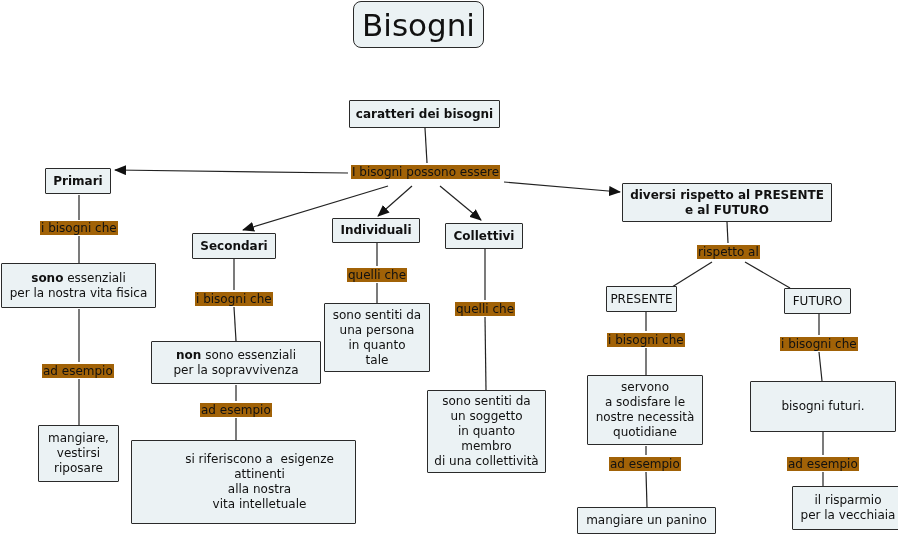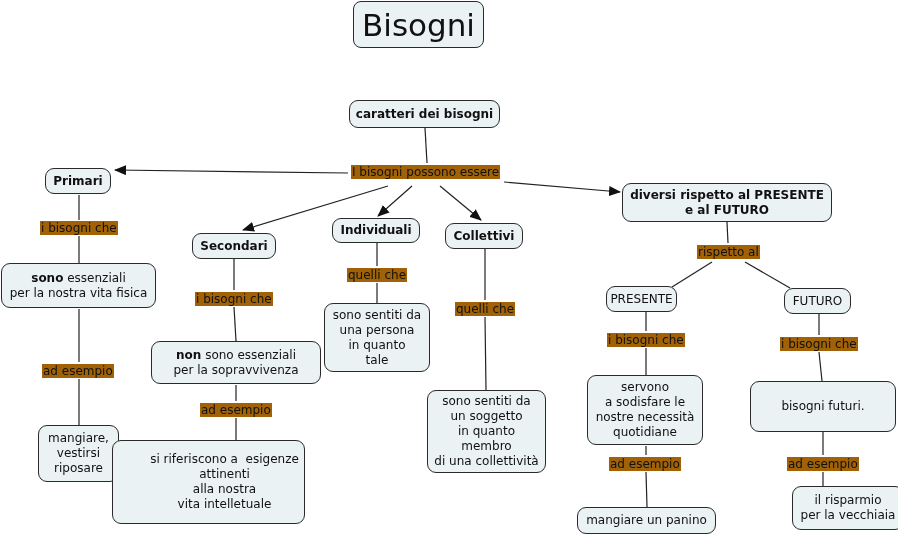--- a/index.html
+++ b/index.html
@@ -1,20 +1,20 @@
 <!DOCTYPE html>
 <html><head>
 <meta charset="utf-8">
 <style>
   html, body { margin: 0; padding: 0; background: #ffffff; }
   body { width: 898px; height: 537px; position: relative; overflow: hidden;
          font-family: "DejaVu Sans", sans-serif; color: #111; }
   svg.links { position: absolute; left: 0; top: 0; width: 898px; height: 537px; }
   .node { position: absolute; box-sizing: border-box; background: #ebf2f4;
-          border: 1px solid #2a2a2a; border-radius: 9px; text-align: center;
+          border: 1px solid #2a2a2a; border-radius: 1px; text-align: center;
           font-size: 12px; line-height: 15px; padding: 3px 4px;
           display: flex; flex-direction: column; justify-content: center; align-items: center; }
   .node.bold { font-weight: bold; }
   .node .line { display: block; white-space: pre; }
   .node b { font-weight: bold; }
   .label { position: absolute; background: #a16207; font-size: 12px; line-height: 14px;
            white-space: nowrap; padding: 0 1px; }
   .title { font-size: 31px; line-height: 38px; font-weight: normal; border-radius: 8px; padding: 2px 6px; }
 </style>
 </head>
@@ -95,21 +95,21 @@
 
 <div class="node bold" style="left:192px; top:233px; width:84px; height:26px;">
   <span>Secondari</span>
 </div>
 <div class="label" style="left:195px; top:292px;">i bisogni che</div>
 <div class="node" style="left:151px; top:341px; width:170px; height:43px;">
   <span class="line"><b>non</b><span> sono essenziali</span></span>
   <span class="line">per la sopravvivenza</span>
 </div>
 <div class="label" style="left:200px; top:403px;">ad esempio</div>
-<div class="node" style="left:112px; top:440px; width:193px; height:84px;padding-left:36px;">
+<div class="node" style="left:131px; top:440px; width:225px; height:84px;padding-left:36px;">
   <span class="line">si riferiscono a  esigenze</span>
   <span class="line">attinenti</span>
   <span class="line">alla nostra</span>
   <span class="line">vita intelletuale</span>
 </div>
 
 <div class="node bold" style="left:332px; top:218px; width:88px; height:25px;">
   <span>Individuali</span>
 </div>
 <div class="label" style="left:347px; top:268px;">quelli che</div>

